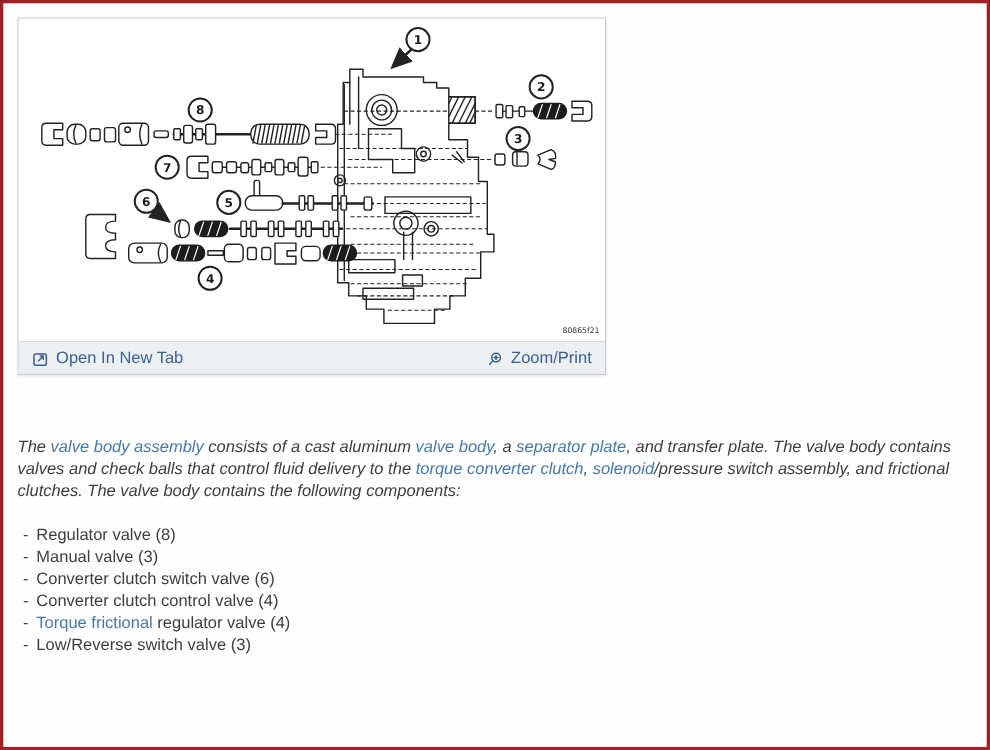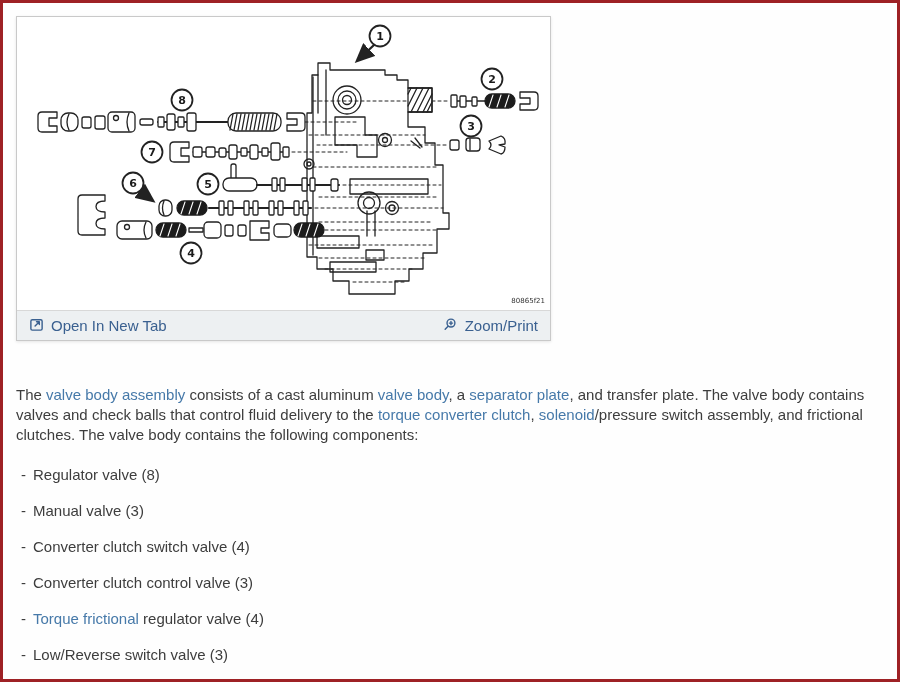--- a/index.html
+++ b/index.html
@@ -19,32 +19,32 @@
     position:absolute;left:13px;top:13px;width:535px;box-sizing:border-box;
     background:#ffffff;border:1px solid #c9c9c9;box-shadow:0 1px 3px rgba(0,0,0,.10);
   }
   .figure-image{position:relative;width:533px;height:293px;background:#ffffff;}
   .figure-image svg{display:block;width:533px;height:293px;}
   .figure-footer{
     height:29px;border-top:1px solid #d8d8d8;background:var(--footer-bg);
     display:flex;align-items:center;justify-content:space-between;padding:0 12px;
   }
   .footer-link{
-    display:inline-flex;align-items:flex-start;gap:7px;font-size:15px;
+    display:inline-flex;align-items:flex-end;gap:7px;font-size:15px;
     color:var(--footer-link);text-decoration:none;cursor:pointer;white-space:nowrap;
   }
   .footer-link svg{stroke:currentColor;fill:none;stroke-width:1.5;stroke-linecap:round;stroke-linejoin:round;}
   .article{
     position:absolute;left:13px;top:378px;width:872px;
     color:var(--body-text);font-size:15px;line-height:20px;
   }
-  .article p{margin:4px 0 20px 0;}
+  .article p{margin:16px 0 20px 0;font-style:italic;}
   .inline-link{color:var(--hyperlink);text-decoration:none;cursor:pointer;}
   ul.component-list{list-style:none;margin:0 0 20px 0;padding:0;}
-  ul.component-list li{line-height:20px;padding-left:5px;margin-top:16px;}
+  ul.component-list li{line-height:20px;padding-left:5px;}
   ul.component-list .marker{display:inline-block;width:8px;margin-right:4px;}
   
   .dg{stroke:#222;fill:none;stroke-width:1.3;stroke-linejoin:round;stroke-linecap:round;}
   .dg .part{fill:#ffffff;}
   .dg .dark{fill:#1c1c1c;stroke:#1c1c1c;}
   .dg .hatchw{stroke:#ffffff;stroke-width:1.1;}
   .dg .dash{stroke-dasharray:3 3;stroke-width:1;}
   .dg .callout circle{fill:#ffffff;stroke-width:1.8;}
   .dg .callout text{fill:#1a1a1a;stroke:none;font-family:"DejaVu Sans",sans-serif;font-size:11px;font-weight:bold;text-anchor:middle;}
   .dg .thick{stroke-width:2.2;}
@@ -263,20 +263,20 @@
         <span>Zoom/Print</span>
       </a>
     </div>
   </div>
 
   <div class="article">
     <p><span>The </span><a class="inline-link">valve body assembly</a><span> consists of a cast aluminum </span><a class="inline-link">valve body</a><span>, a </span><a class="inline-link">separator plate</a><span>, and transfer plate. The valve body contains valves and check balls that control fluid delivery to the </span><a class="inline-link">torque converter clutch</a><span>, </span><a class="inline-link">solenoid</a><span>/pressure switch assembly, and frictional clutches. The valve body contains the following components:</span></p>
     <ul class="component-list">
         <li><span class="marker">-</span><span>Regulator valve (8)</span></li>
         <li><span class="marker">-</span><span>Manual valve (3)</span></li>
-        <li><span class="marker">-</span><span>Converter clutch switch valve (4)</span></li>
-        <li><span class="marker">-</span><span>Converter clutch control valve (3)</span></li>
+        <li><span class="marker">-</span><span>Converter clutch switch valve (6)</span></li>
+        <li><span class="marker">-</span><span>Converter clutch control valve (4)</span></li>
         <li><span class="marker">-</span><a class="inline-link">Torque frictional</a><span> regulator valve (4)</span></li>
         <li><span class="marker">-</span><span>Low/Reverse switch valve (3)</span></li>
       </ul>
   </div>
 
 </div>
 
 </body></html>

